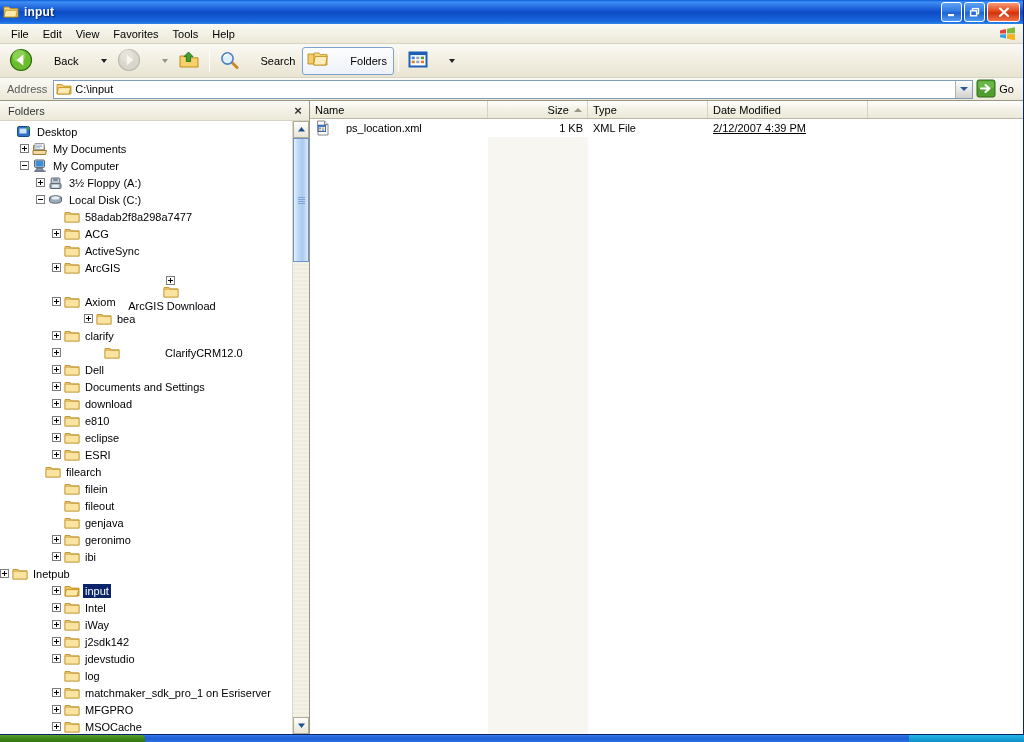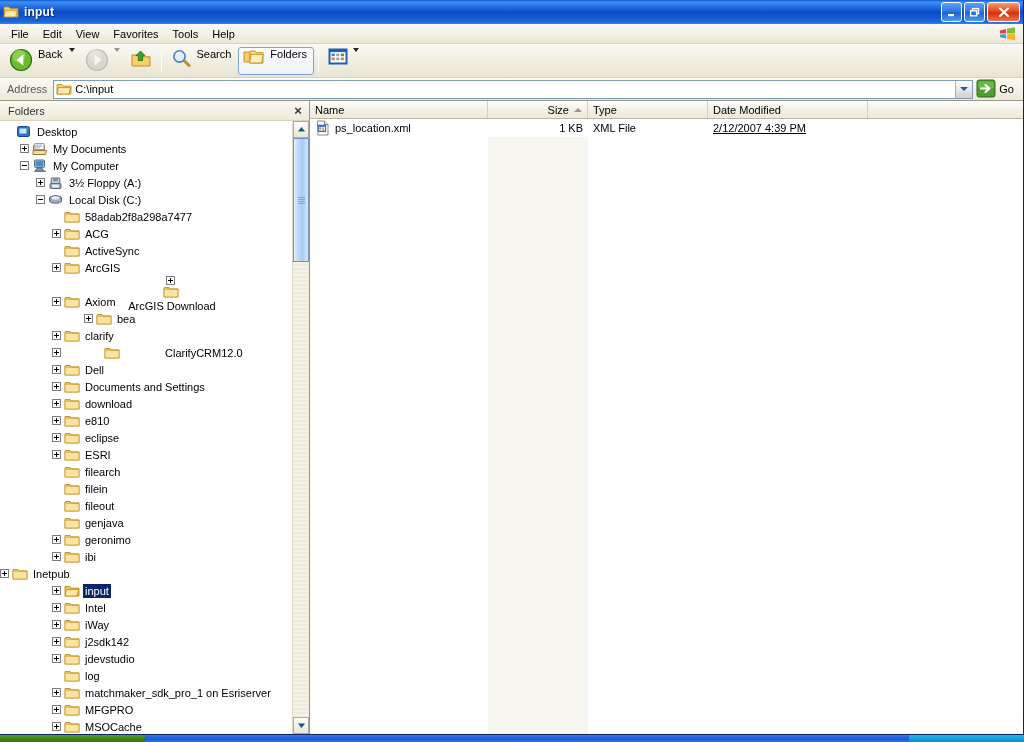--- a/index.html
+++ b/index.html
@@ -100,26 +100,27 @@
     height: 34px;
     background: linear-gradient(180deg,#faf9f4 0%, #f2efe2 50%, #e8e4d2 100%);
     display: flex;
     align-items: center;
     padding: 0 4px;
     border-bottom: 1px solid #d6d3c4;
     flex: 0 0 auto;
   }
   .tb-item {
     display: flex;
+    align-items: center;
     height: 28px;
     padding: 0 4px;
     border: 1px solid transparent;
     border-radius: 3px;
     cursor: default;
-    gap: 3px;
+    gap: 19px;
   }
   .tb-item.pressed {
     border: 1px solid #7da2ce;
     background: linear-gradient(180deg,#fdfdfd 0%, #eef2f9 100%);
   }
   .tb-item.disabled { opacity:.45; }
   .tb-label { font-size: 11px; color:#000; padding: 0 2px; }
   .tb-sep {
     width: 1px; height: 22px;
     background: #c6c2ae;
@@ -728,21 +729,21 @@
             <div class="tnode" style="padding-left: 52px;">
               <span class="tbox plus"></span>
               <span class="ticon"><svg viewBox="0 0 16 14" width="16" height="14">
                   <path d="M1 2.5h5l1.3 1.6H15V12H1z" fill="#f7d377" stroke="#c39830" stroke-width=".8"></path>
                   <path d="M2.2 4.1H15V12H1V4.1z" fill="#fbe3a2" stroke="none"></path>
                   <path d="M1 2.5h5l1.3 1.6H15" fill="none" stroke="#c39830" stroke-width=".8"></path>
                   <rect x="1" y="4.1" width="14" height="7.9" fill="none" stroke="#c39830" stroke-width=".8"></rect>
                 </svg></span>
               <span class="tlabel">ESRI</span>
             </div>
-            <div class="tnode" style="padding-left: 52px;">
+            <div class="tnode" style="padding-left: 33px;">
               <span class="tbox-spacer"></span>
               <span class="ticon"><svg viewBox="0 0 16 14" width="16" height="14">
                   <path d="M1 2.5h5l1.3 1.6H15V12H1z" fill="#f7d377" stroke="#c39830" stroke-width=".8"></path>
                   <path d="M2.2 4.1H15V12H1V4.1z" fill="#fbe3a2" stroke="none"></path>
                   <path d="M1 2.5h5l1.3 1.6H15" fill="none" stroke="#c39830" stroke-width=".8"></path>
                   <rect x="1" y="4.1" width="14" height="7.9" fill="none" stroke="#c39830" stroke-width=".8"></rect>
                 </svg></span>
               <span class="tlabel">filearch</span>
             </div>
             <div class="tnode" style="padding-left: 52px;">
@@ -931,21 +932,21 @@
           </div>
           <div class="col" style="width: 120px; flex: 0 0 120px;">
             <span>Type</span>
           </div>
           <div class="col" style="width: 160px; flex: 0 0 160px;">
             <span>Date Modified</span>
           </div>
         </div>
       <div class="rows" id="rows">
         <div class="frow">
-            <div class="fcell" style="width: 178px; flex: 0 0 178px;">
+            <div class="fcell" style="width: 178px; flex: 0 0 178px; gap: 11px;">
               <span class="ficon"><svg viewBox="0 0 16 16" width="16" height="16">
                   <path d="M2.5 1h7l3.5 3.5V15h-10z" fill="#fdfdfd" stroke="#7a7a7a" stroke-width=".9"></path>
                   <path d="M9.5 1 v3.5 h3.5" fill="#e4e4e4" stroke="#7a7a7a" stroke-width=".9"></path>
                   <rect x="3.2" y="5.2" width="7.4" height="6.2" fill="#fff" stroke="#1d4f92" stroke-width=".9"></rect>
                   <rect x="3.2" y="5.2" width="7.4" height="1.7" fill="#2f6fc0"></rect>
                   <rect x="4.1" y="7.5" width="2.2" height="1.3" fill="#3a83d6"></rect>
                   <rect x="7.0" y="7.5" width="2.2" height="1.3" fill="#e8a33d"></rect>
                   <rect x="4.1" y="9.4" width="2.2" height="1.3" fill="#e8a33d"></rect>
                   <rect x="7.0" y="9.4" width="2.2" height="1.3" fill="#3a83d6"></rect>
                 </svg></span>

